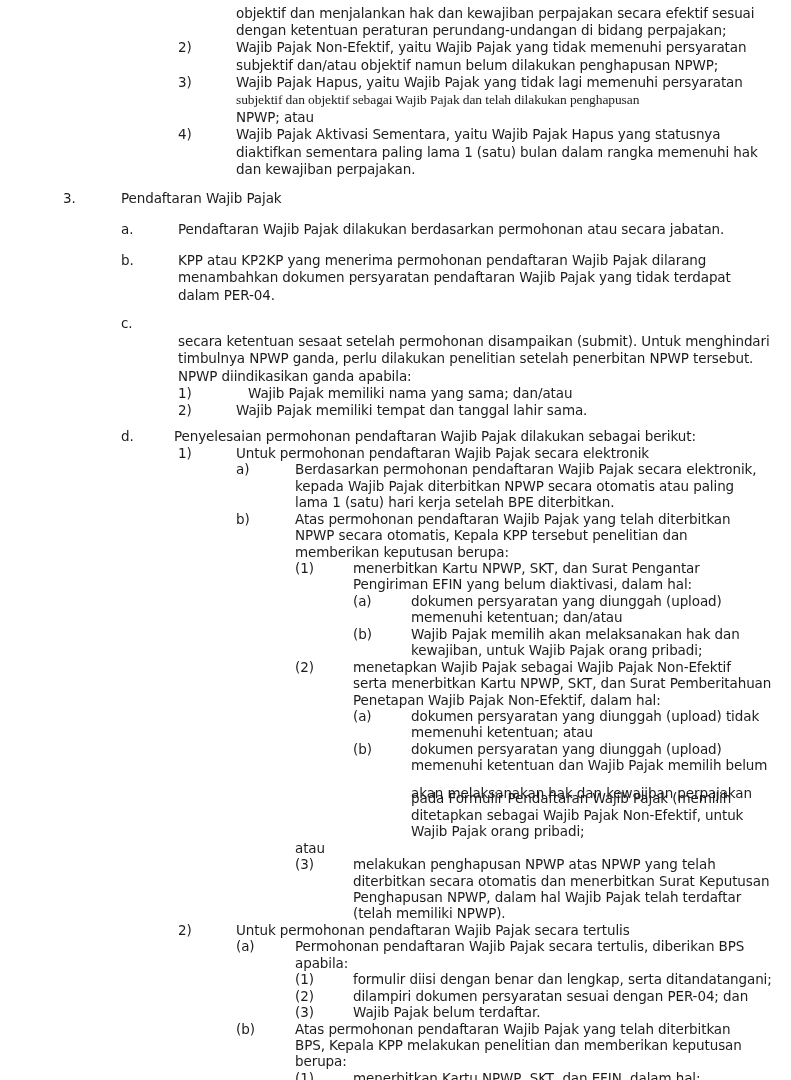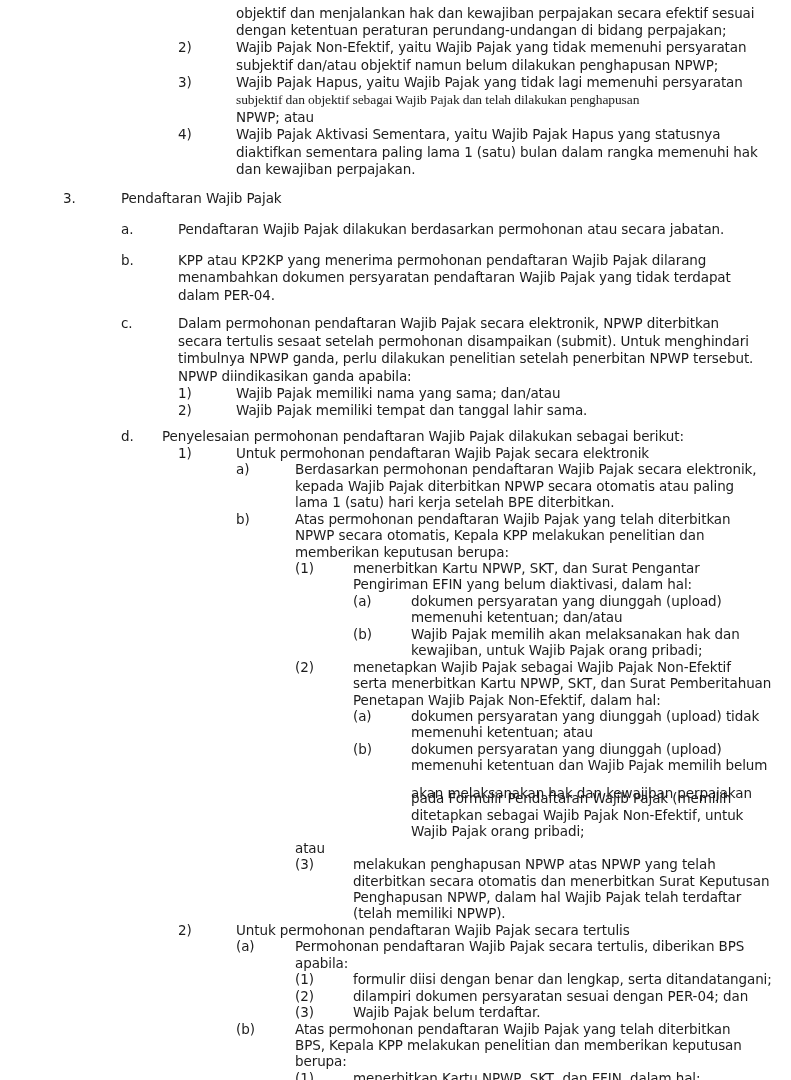--- a/index.html
+++ b/index.html
@@ -82,63 +82,62 @@
         <span class="span" style="left: 178px;">KPP atau KP2KP yang menerima permohonan pendaftaran Wajib Pajak dilarang</span>
       </div>
       <div class="line" style="top: 269.1px;">
         <span class="span" style="left: 178px;">menambahkan dokumen persyaratan pendaftaran Wajib Pajak yang tidak terdapat</span>
       </div>
       <div class="line" style="top: 286.5px;">
         <span class="span" style="left: 178px;">dalam PER-04.</span>
       </div>
       <div class="line" style="top: 315.3px;">
         <span class="span" style="left: 121px;">c.</span>
-        <span class="span" style="left: 178px;">Dalam permohonan pendaftaran Wajib Pajak secara elektronik, NPWP diterbitkan</span>
       </div>
       <div class="line" style="top: 332.7px;">
-        <span class="span" style="left: 178px;">secara tertulis sesaat setelah permohonan disampaikan (submit). Untuk menghindari</span>
+        <span class="span" style="left: 178px;">secara ketentuan sesaat setelah permohonan disampaikan (submit). Untuk menghindari</span>
       </div>
       <div class="line" style="top: 350.1px;">
         <span class="span" style="left: 178px;">timbulnya NPWP ganda, perlu dilakukan penelitian setelah penerbitan NPWP tersebut.</span>
       </div>
       <div class="line" style="top: 367.5px;">
         <span class="span" style="left: 178px;">NPWP diindikasikan ganda apabila:</span>
       </div>
       <div class="line" style="top: 384.9px;">
         <span class="span" style="left: 178px;">1)</span>
-        <span class="span" style="left: 236px;">Wajib Pajak memiliki nama yang sama; dan/atau</span>
+        <span class="span" style="left: 248px;">Wajib Pajak memiliki nama yang sama; dan/atau</span>
       </div>
       <div class="line" style="top: 402.3px;">
         <span class="span" style="left: 178px;">2)</span>
         <span class="span" style="left: 236px;">Wajib Pajak memiliki tempat dan tanggal lahir sama.</span>
       </div>
       <div class="line" style="top: 428.3px;">
         <span class="span" style="left: 121px;">d.</span>
-        <span class="span" style="left: 162px;">Penyelesaian permohonan pendaftaran Wajib Pajak dilakukan sebagai berikut:</span>
+        <span class="span" style="left: 174px;">Penyelesaian permohonan pendaftaran Wajib Pajak dilakukan sebagai berikut:</span>
       </div>
       <div class="line" style="top: 444.8px;">
         <span class="span" style="left: 178px;">1)</span>
         <span class="span" style="left: 236px;">Untuk permohonan pendaftaran Wajib Pajak secara elektronik</span>
       </div>
       <div class="line" style="top: 461.2px;">
         <span class="span" style="left: 236px;">a)</span>
         <span class="span" style="left: 295px;">Berdasarkan permohonan pendaftaran Wajib Pajak secara elektronik,</span>
       </div>
       <div class="line" style="top: 477.7px;">
         <span class="span" style="left: 295px;">kepada Wajib Pajak diterbitkan NPWP secara otomatis atau paling</span>
       </div>
       <div class="line" style="top: 494.1px;">
         <span class="span" style="left: 295px;">lama 1 (satu) hari kerja setelah BPE diterbitkan.</span>
       </div>
       <div class="line" style="top: 510.6px;">
         <span class="span" style="left: 236px;">b)</span>
         <span class="span" style="left: 295px;">Atas permohonan pendaftaran Wajib Pajak yang telah diterbitkan</span>
       </div>
       <div class="line" style="top: 527px;">
-        <span class="span" style="left: 295px;">NPWP secara otomatis, Kepala KPP melakukan penelitian dan</span>
+        <span class="span" style="left: 295px;">NPWP secara otomatis, Kepala KPP tersebut penelitian dan</span>
       </div>
       <div class="line" style="top: 543.5px;">
         <span class="span" style="left: 295px;">memberikan keputusan berupa:</span>
       </div>
       <div class="line" style="top: 559.9px;">
         <span class="span" style="left: 295px;">(1)</span>
         <span class="span" style="left: 353px;">menerbitkan Kartu NPWP, SKT, dan Surat Pengantar</span>
       </div>
       <div class="line" style="top: 576.4px;">
         <span class="span" style="left: 353px;">Pengiriman EFIN yang belum diaktivasi, dalam hal:</span>

